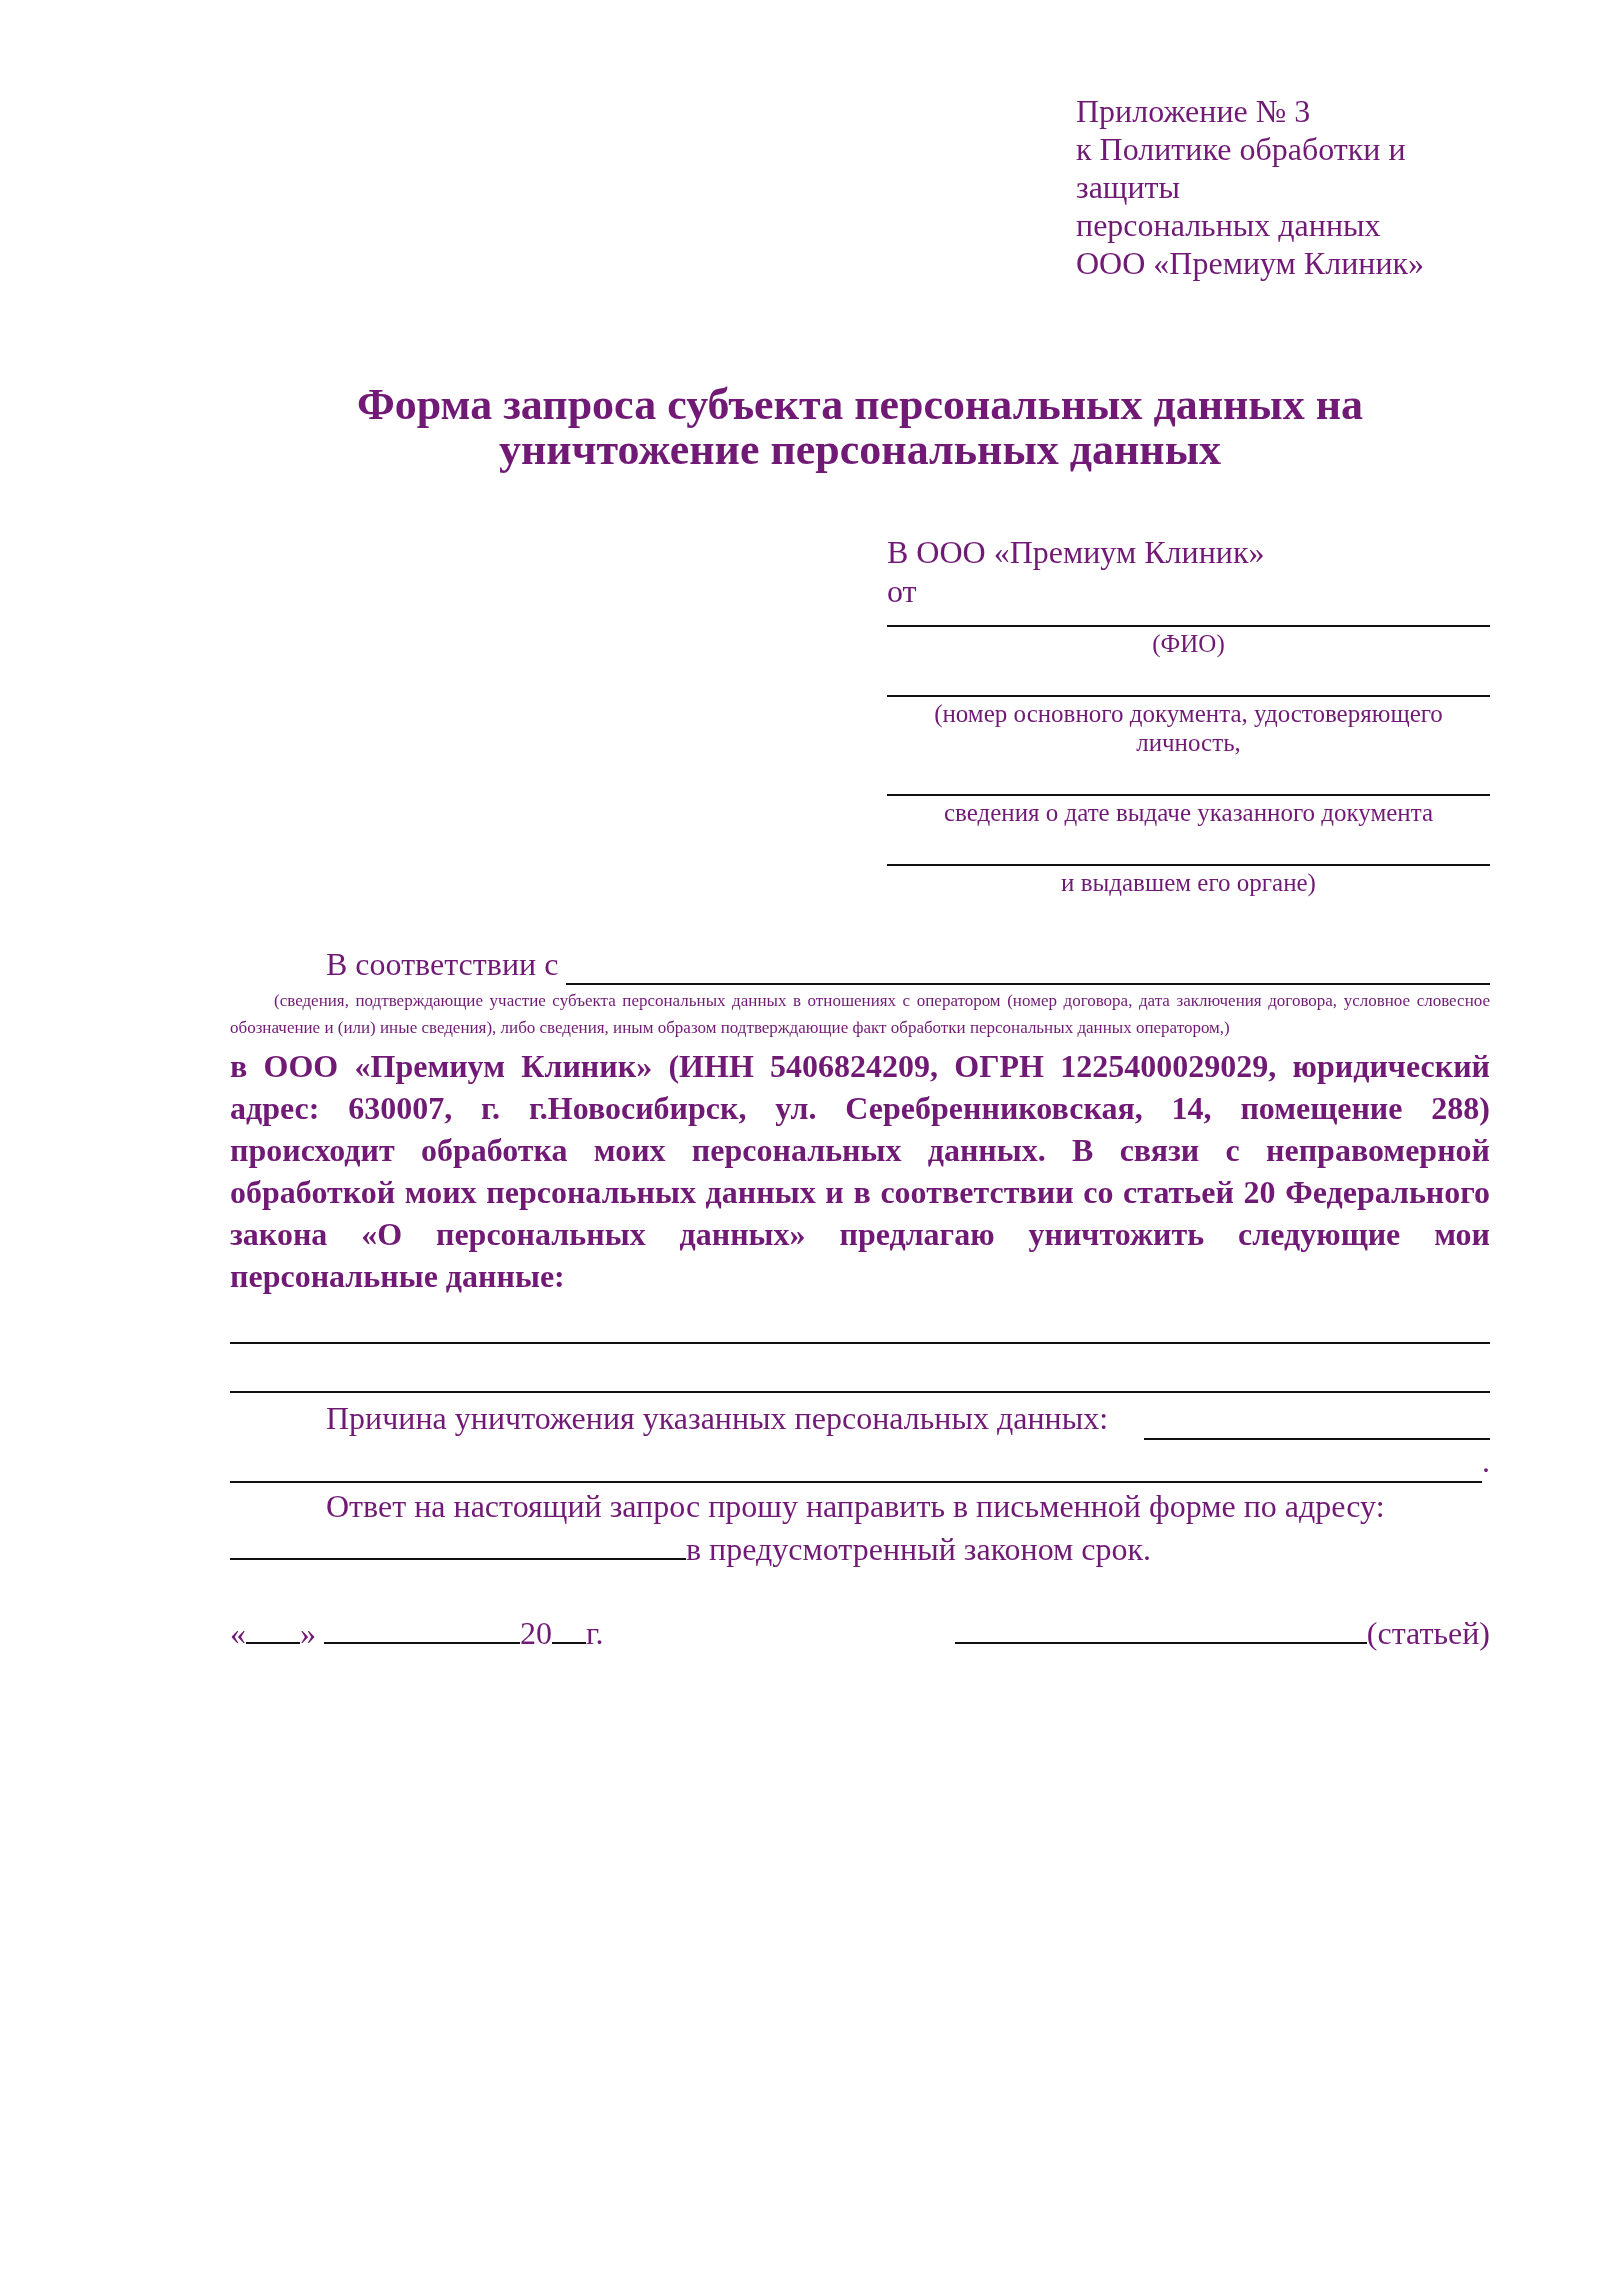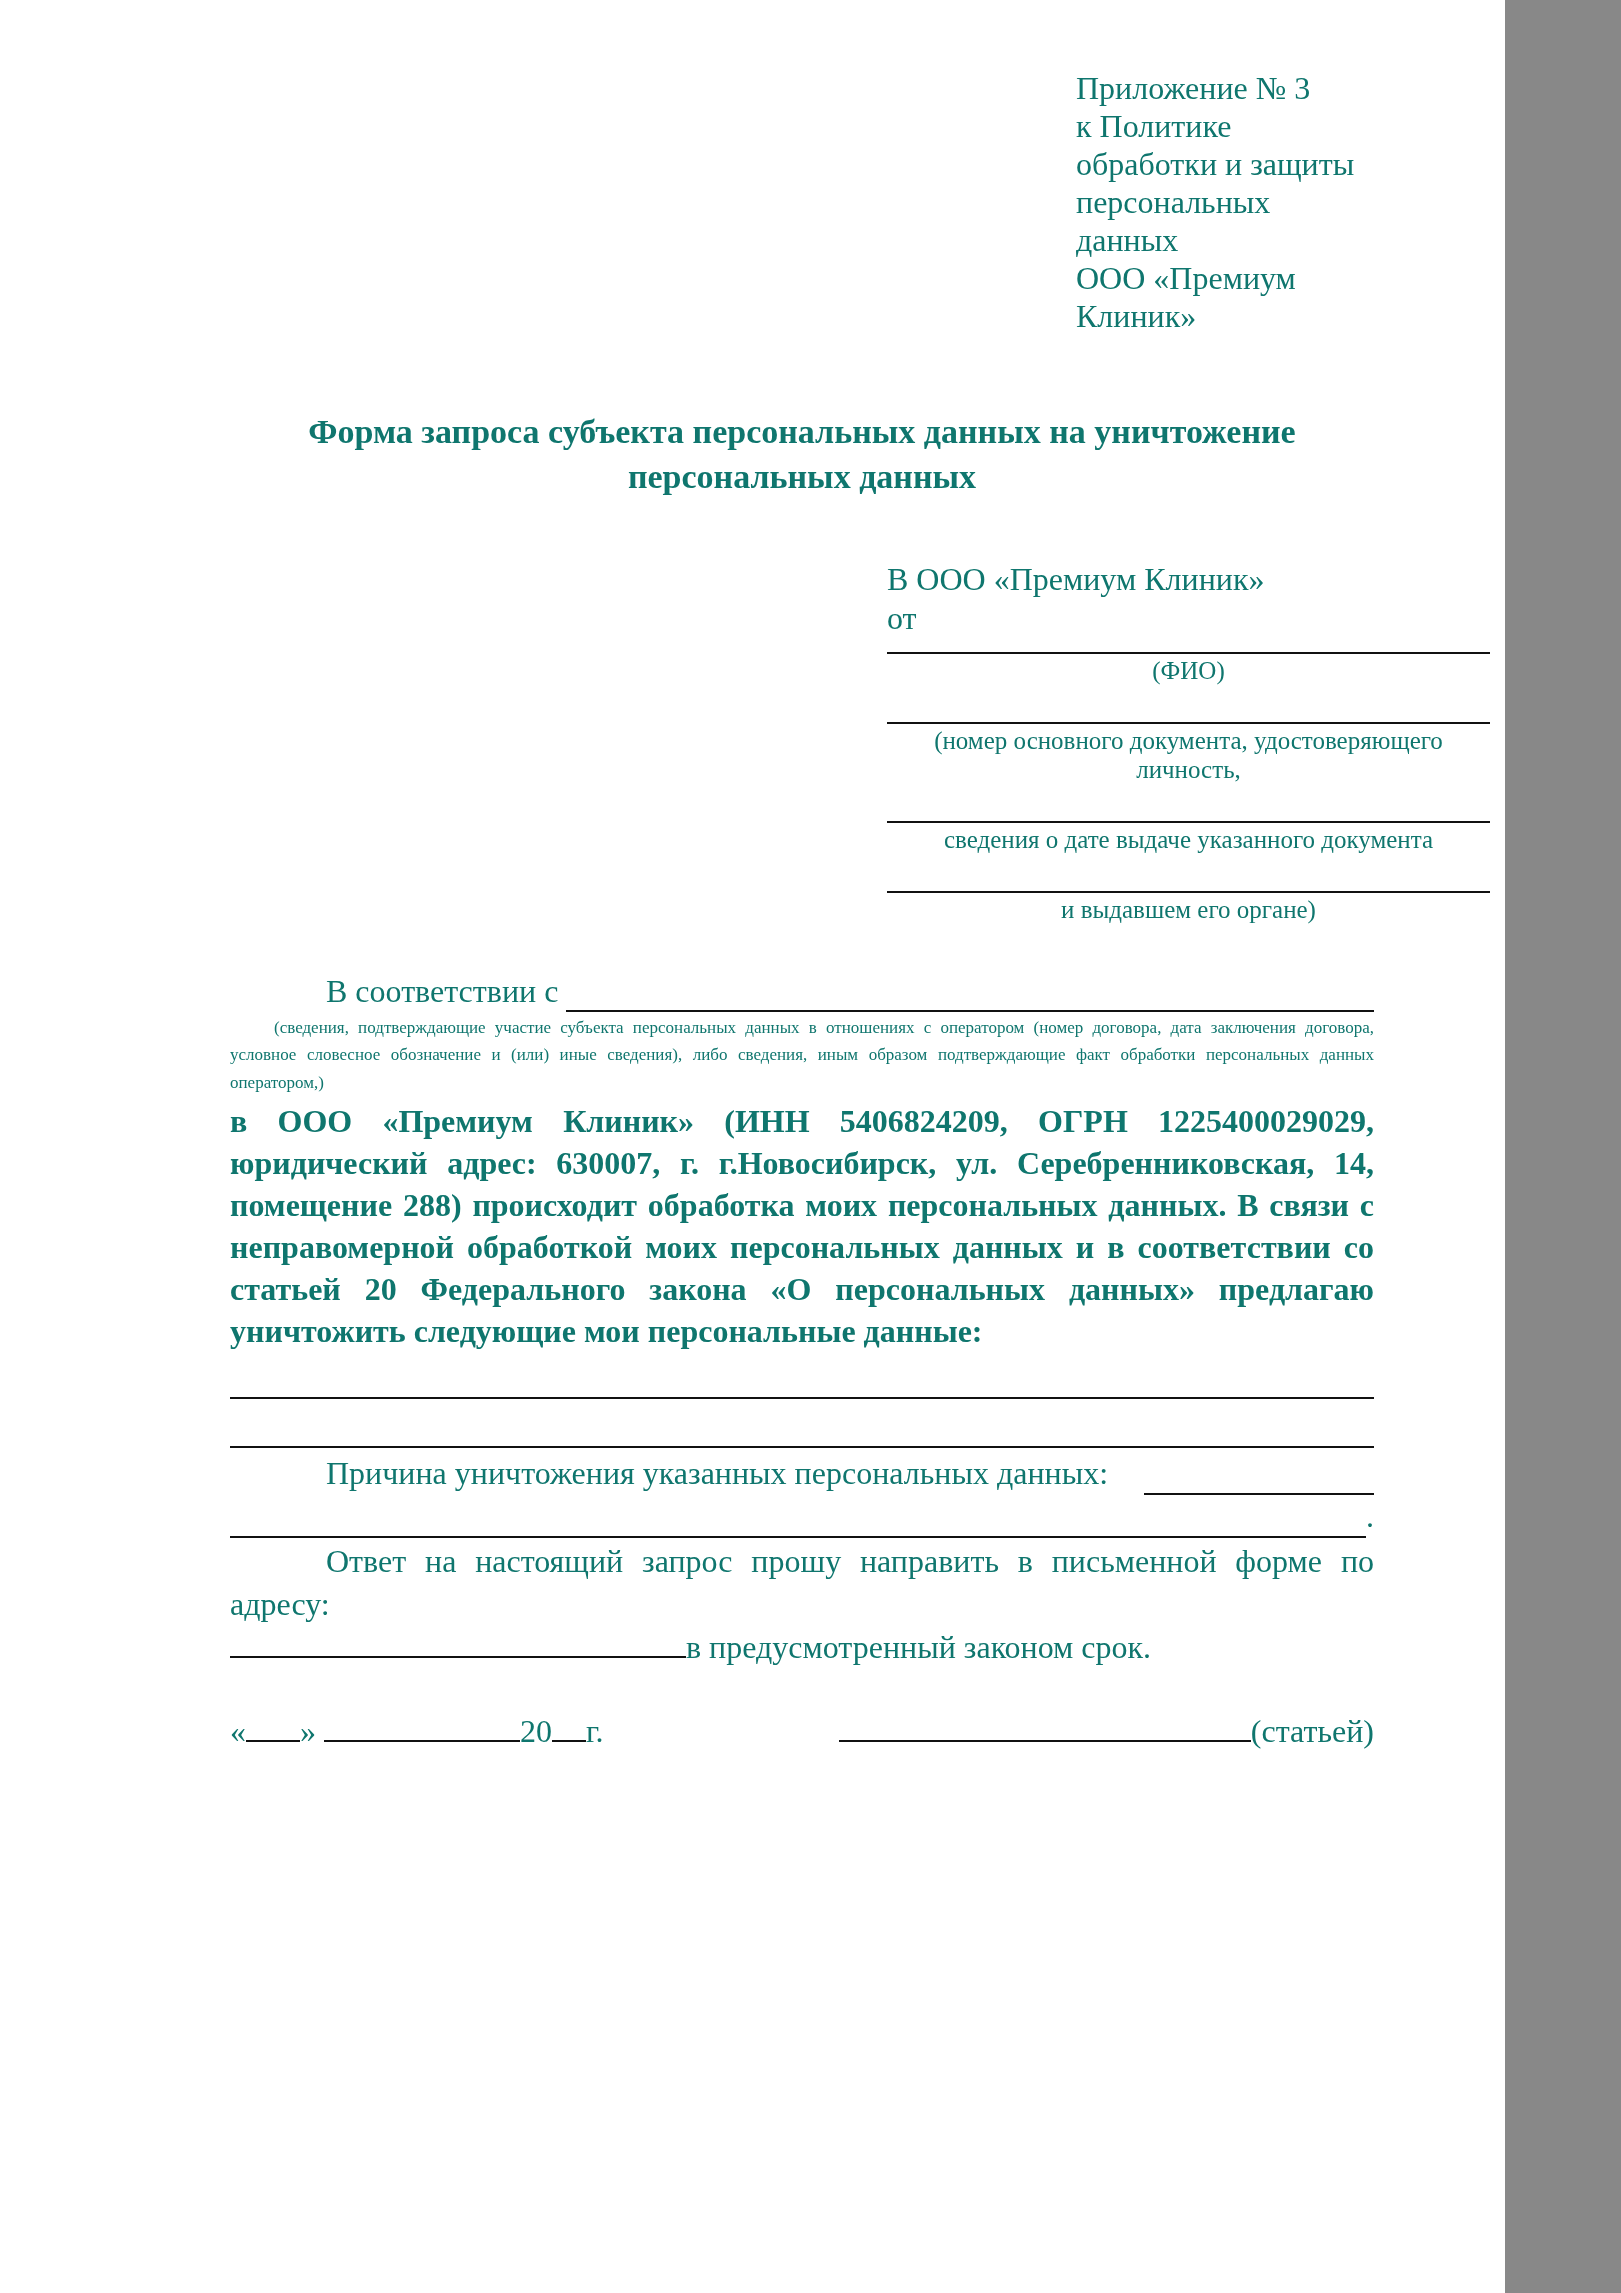--- a/index.html
+++ b/index.html
@@ -1,27 +1,27 @@
 <!DOCTYPE html>
 <html lang="ru"><head>
 <meta charset="utf-8">
 <style>
   html,body{margin:0;padding:0;background:#888;}
   .page{
     position:relative;
-    width:1505px;height:2294px;
+    width:1621px;height:2294px;
     background:#ffffff;
     box-sizing:border-box;
-    padding:69px 131px 0 230px;
+    padding:92px 131px 0 230px;
     font-family:"Liberation Serif","DejaVu Serif",serif;
-    color:#0f766e;
+    color:#701a75;
     font-size:32px;
   }
   .appendix{margin-left:846px;line-height:38px;}
-  .doc-title{margin-top:74px;font-size:34px;font-weight:bold;text-align:center;line-height:45px;}
+  .doc-title{margin-top:100px;font-size:44px;font-weight:bold;text-align:center;line-height:45px;}
   .addressee{margin-top:61px;margin-left:657px;width:603px;}
   .addr-line{line-height:39px;}
   .fill-line{border-bottom:2.9px solid #111;height:0;}
   .fl-first{margin-top:13.7px;}
   .fl-next{margin-top:37px;}
   .field-caption{font-size:25px;line-height:29px;text-align:center;margin-top:2px;}
   .accordance{margin-top:47px;display:flex;align-items:flex-end;line-height:41px;}
   .accordance .lead{white-space:nowrap;padding-left:96px;}
   .flex-underline{flex:1 1 auto;border-bottom:2.9px solid #111;margin-left:7.8px;}
   .note{font-size:17px;line-height:27.4px;text-align:justify;text-indent:44px;margin-top:2px;}

